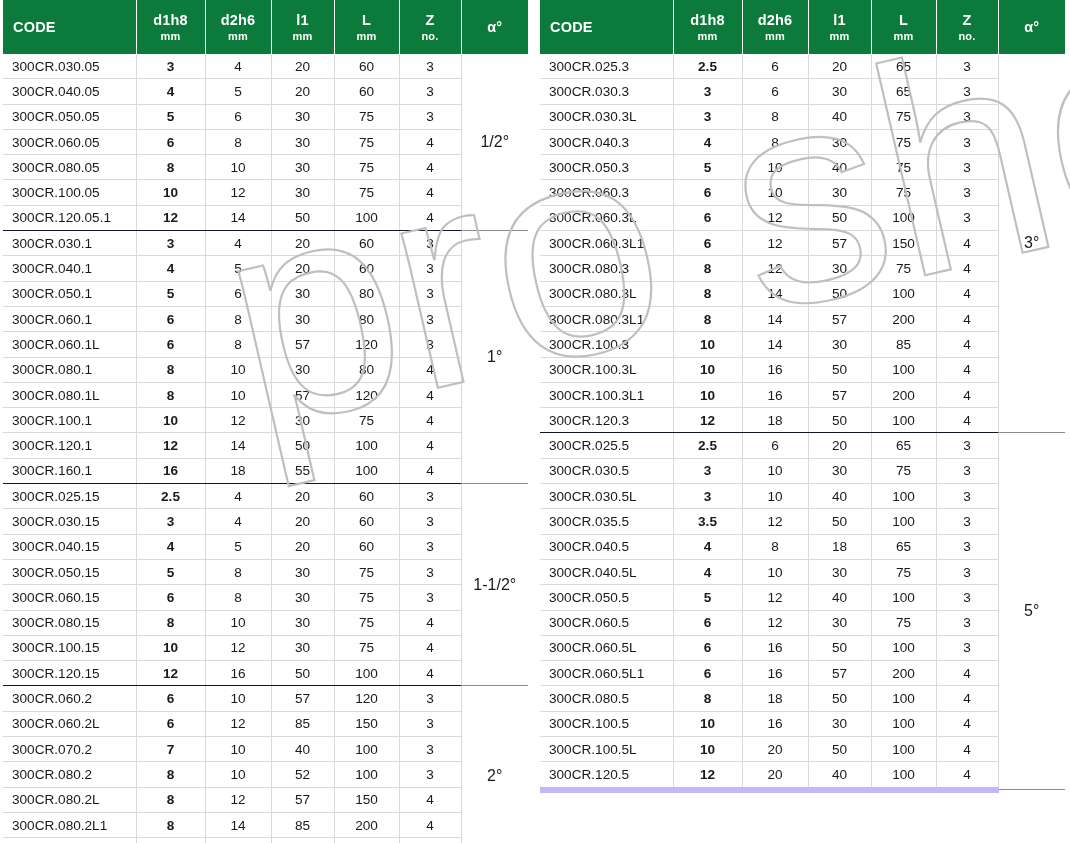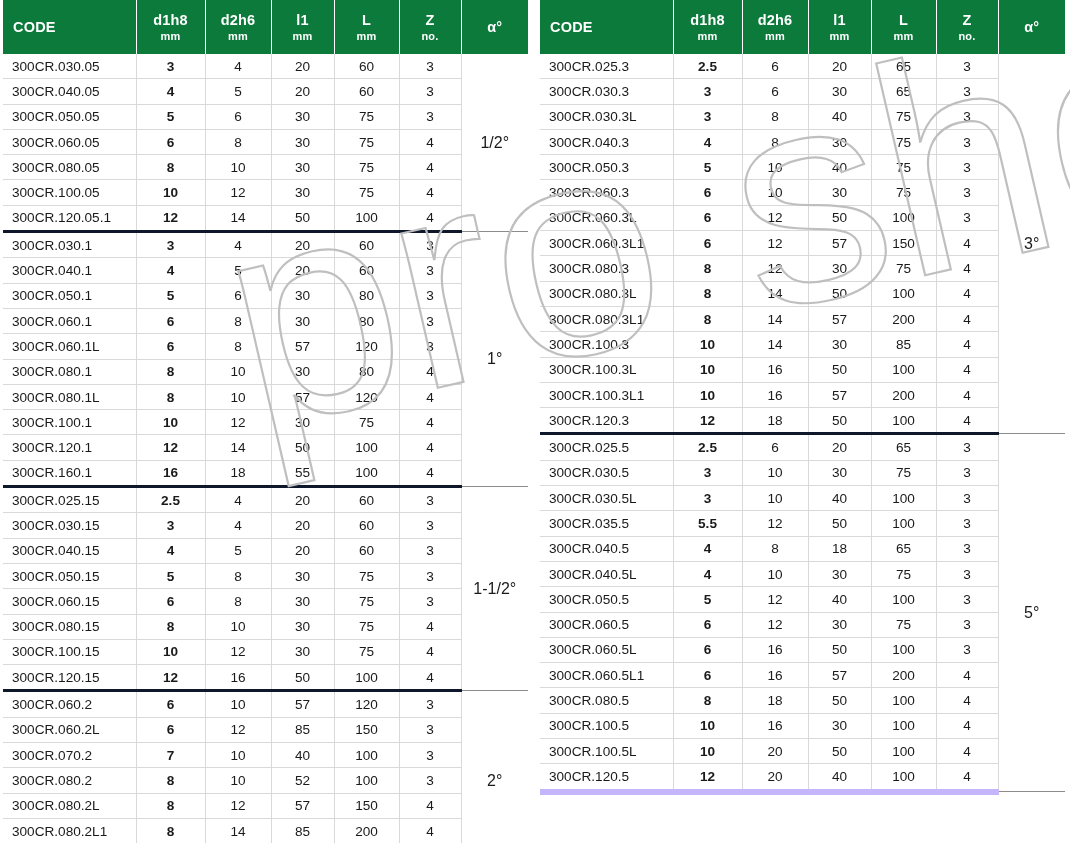--- a/index.html
+++ b/index.html
@@ -99,21 +99,21 @@
     padding-left: 9px;
     font-size: 13.6px;
   }
   tbody td.d1 { font-weight: bold; }
   tbody td.alpha {
     border-right: none;
     border-bottom: 1px solid #8c8c8c;
     font-size: 16px;
     vertical-align: middle;
   }
-  tbody tr.group-end > td { border-bottom: 3px solid #0f172a; }
+  tbody tr.group-end > td { border-bottom: 1px solid #0f172a; }
   tbody tr:last-child > td { border-bottom: 6px solid #c4b5fd; }
   tbody td.zcol { border-right: 1px solid #d9d9d9; }
 </style>
 </head>
 <body>
 
 <div class="sheet">
   <div class="table-pane pane-left">
     <table class="spec left" id="left-table">
       <colgroup>
@@ -602,21 +602,21 @@
           <tr>
             <td class="code">300CR.030.5L</td>
             <td class="d1">3</td>
             <td class="d2">10</td>
             <td class="l1">40</td>
             <td class="Lc">100</td>
             <td class="zcol">3</td>
           </tr>
           <tr>
             <td class="code">300CR.035.5</td>
-            <td class="d1">5.5</td>
+            <td class="d1">3.5</td>
             <td class="d2">12</td>
             <td class="l1">50</td>
             <td class="Lc">100</td>
             <td class="zcol">3</td>
           </tr>
           <tr>
             <td class="code">300CR.040.5</td>
             <td class="d1">4</td>
             <td class="d2">8</td>
             <td class="l1">18</td>

